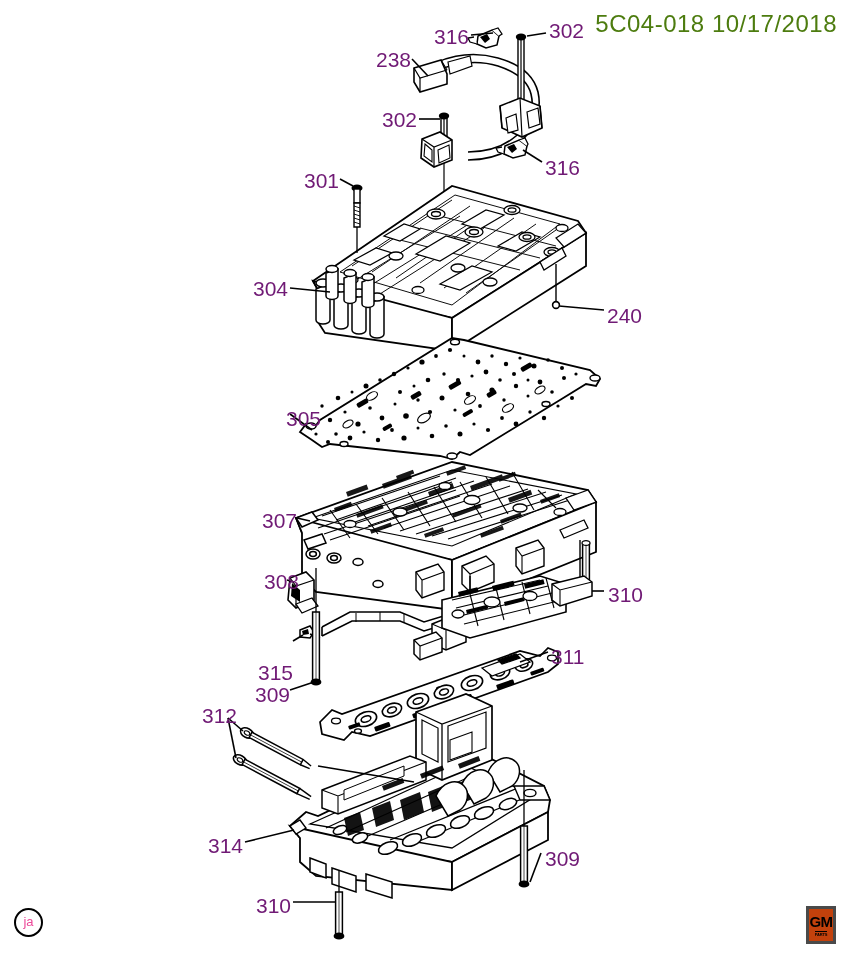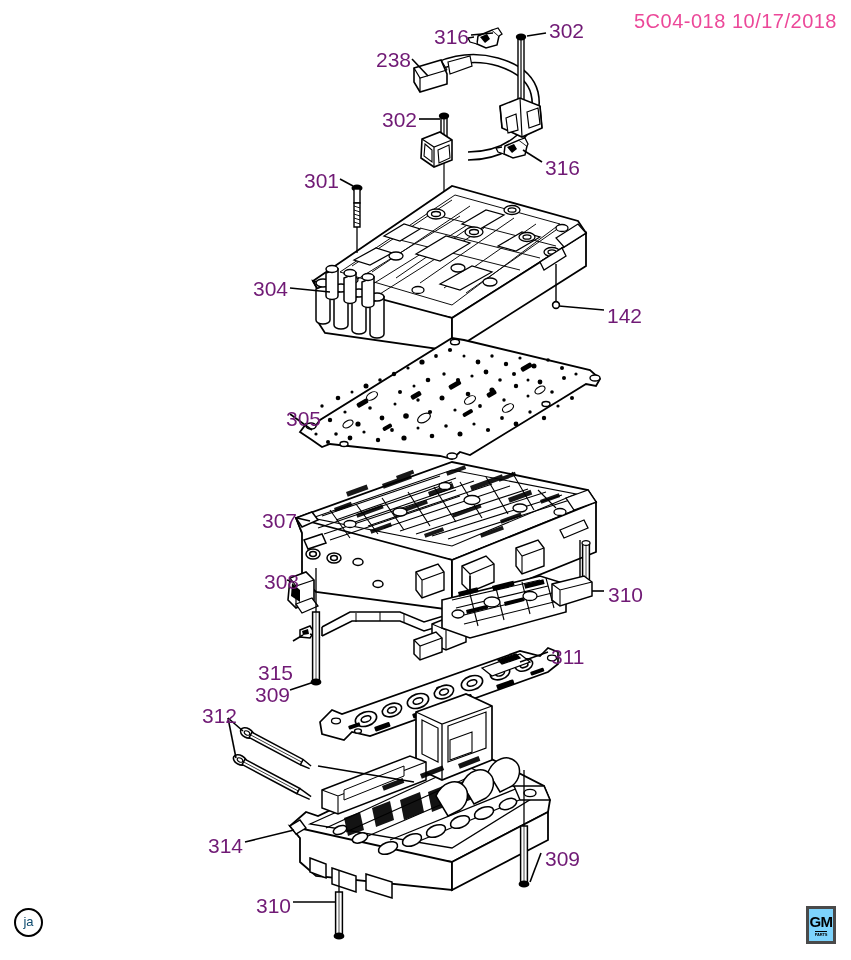--- a/index.html
+++ b/index.html
@@ -21,52 +21,52 @@
     position: absolute;
     left: 0;
     top: 0;
     width: 851px;
     height: 960px;
   }
   .hdr {
     position: absolute;
     right: 14px;
     top: 10px;
-    font-size: 20px;
+    font-size: 24px;
     letter-spacing: 0.5px;
-    color: #ec4899;
+    color: #4d7c0f;
     white-space: nowrap;
   }
   .callout {
     position: absolute;
     font-size: 21px;
     color: #701a75;
     white-space: nowrap;
     line-height: 1;
   }
   .ja-mark {
     position: absolute;
     left: 14px;
     top: 908px;
     width: 25px;
     height: 25px;
     border: 2px solid #000;
     border-radius: 50%;
     font-size: 13px;
     line-height: 23px;
     text-align: center;
-    color: #0c4a6e;
+    color: #ec4899;
   }
   .gm-logo {
     position: absolute;
     left: 806px;
     top: 906px;
     width: 30px;
     height: 38px;
-    background: #7dd3fc;
+    background: #c2410c;
     border: 3px solid #4a4a4a;
     box-sizing: border-box;
     display: flex;
     flex-direction: column;
     align-items: center;
     justify-content: center;
   }
   .gm-logo .gm-text {
     font-size: 15px;
     font-weight: bold;
@@ -664,21 +664,21 @@
     </g>
   </svg>
 
   <div class="callout" style="left:434px; top:26px;">316</div>
   <div class="callout" style="left:549px; top:20px;">302</div>
   <div class="callout" style="left:376px; top:49px;">238</div>
   <div class="callout" style="left:382px; top:109px;">302</div>
   <div class="callout" style="left:545px; top:157px;">316</div>
   <div class="callout" style="left:304px; top:170px;">301</div>
   <div class="callout" style="left:253px; top:278px;">304</div>
-  <div class="callout" style="left:607px; top:305px;">142</div>
+  <div class="callout" style="left:607px; top:305px;">240</div>
   <div class="callout" style="left:255px; top:408px;margin-left:31px;">305</div>
   <div class="callout" style="left:262px; top:510px;">307</div>
   <div class="callout" style="left:264px; top:571px;">308</div>
   <div class="callout" style="left:608px; top:584px;">310</div>
   <div class="callout" style="left:258px; top:662px;">315</div>
   <div class="callout" style="left:551px; top:646px;">311</div>
   <div class="callout" style="left:255px; top:684px;">309</div>
   <div class="callout" style="left:202px; top:705px;">312</div>
   <div class="callout" style="left:208px; top:835px;">314</div>
   <div class="callout" style="left:545px; top:848px;">309</div>

